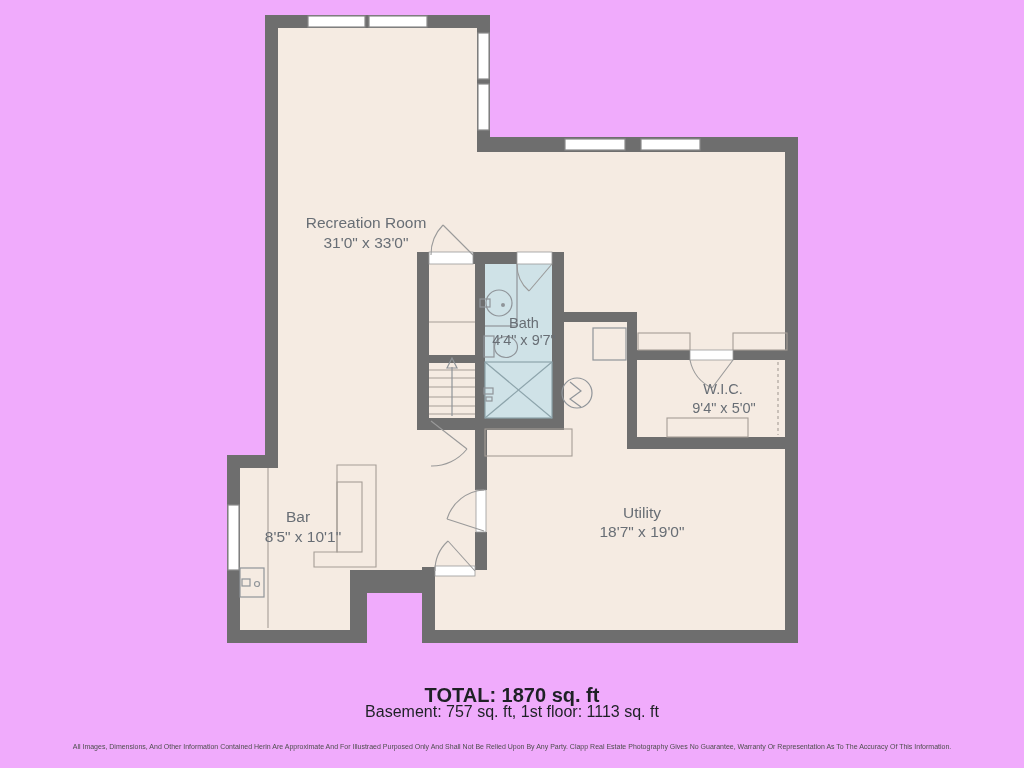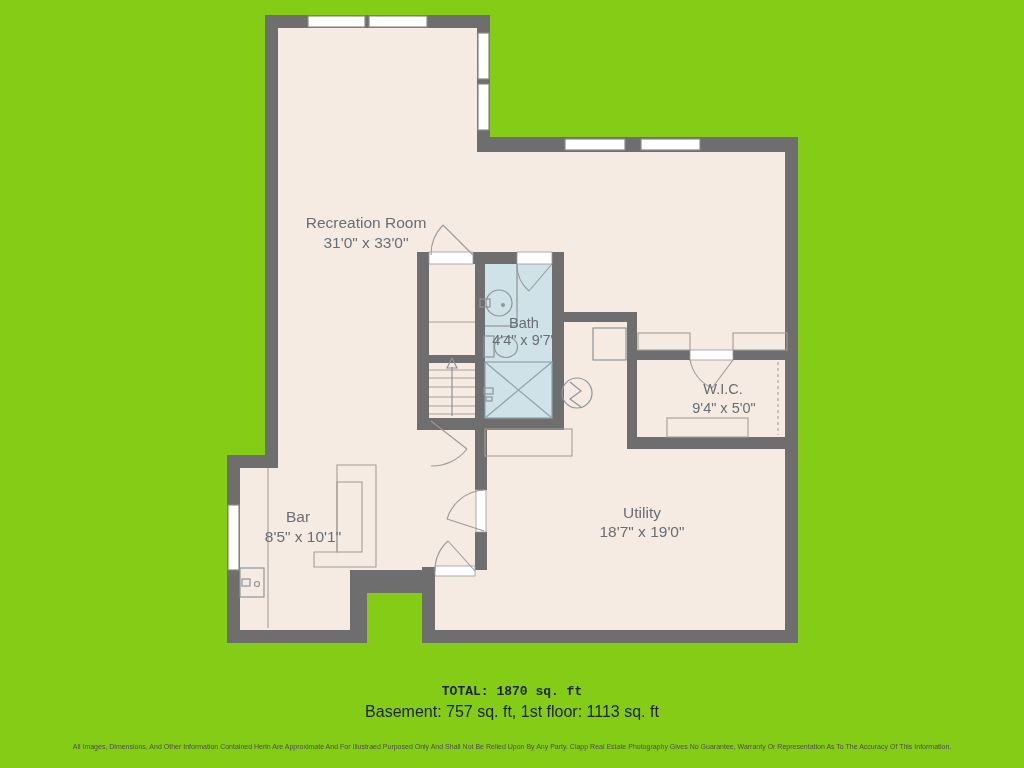--- a/index.html
+++ b/index.html
@@ -1,32 +1,32 @@
 <!DOCTYPE html>
 <html><head>
 <meta charset="utf-8">
 <style>
   html,body{margin:0;padding:0;background:#ffffff;}
-  #page{position:relative;width:1024px;height:768px;background:#84cc16;overflow:hidden;
+  #page{position:relative;width:1024px;height:768px;background:#f0abfc;overflow:hidden;
         font-family:"Liberation Sans", sans-serif;}
   svg{position:absolute;left:0;top:0;}
   .wall{fill:#6e6e6e;}
   .floor{fill:#f5ebe2;}
   .bathfloor{fill:#cfe2e7;}
   .win{fill:#ffffff;stroke:#8a8a8a;stroke-width:1.2;}
   .thr{fill:#ffffff;stroke:#9a9a9a;stroke-width:0.8;}
   .furn{fill:none;stroke:#a59d96;stroke-width:1.1;}
   .fix{fill:none;stroke:#8f9499;stroke-width:1.2;}
   .door{fill:none;stroke:#9a9a9a;stroke-width:1.1;}
   .shower{fill:none;stroke:#8da4ab;stroke-width:1.2;}
   .lbl{fill:#686e75;font-family:"Liberation Sans",sans-serif;text-anchor:middle;}
   .lbl.big{font-size:15.5px;}
   .lbl.med{font-size:14.5px;}
   .summary{position:absolute;left:0;width:1024px;text-align:center;color:#1e2125;}
-  #sum-total{top:684px;font-size:13px;font-weight:bold;font-family:Liberation Mono, monospace;}
+  #sum-total{top:684px;font-size:20px;font-weight:bold;}
   #sum-breakdown{top:703px;font-size:16px;}
   #sum-excluded{top:720px;font-size:16px;}
   #disclaimer{top:743px;font-size:7px;color:#4e4e4e;}
 </style>
 </head>
 <body>
 
 <div id="page">
 
 <svg width="1024" height="670" viewBox="0 0 1024 670">

